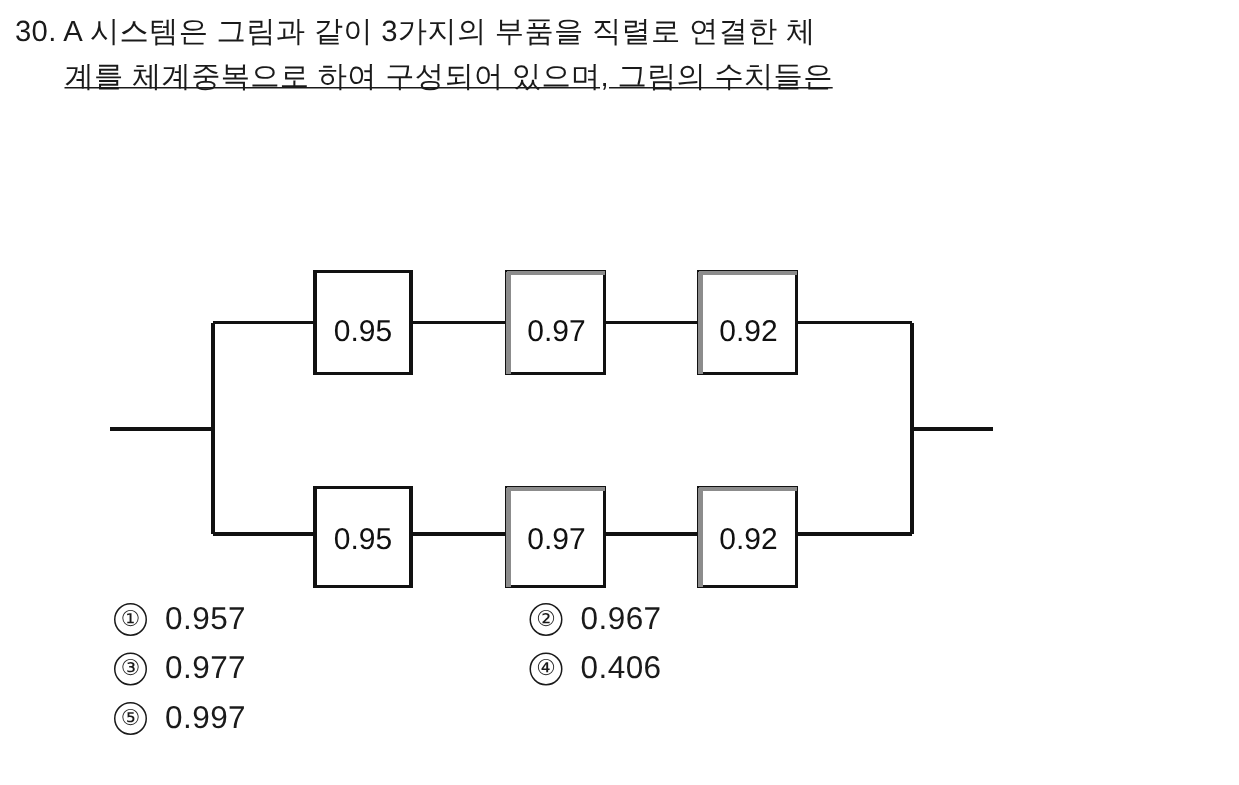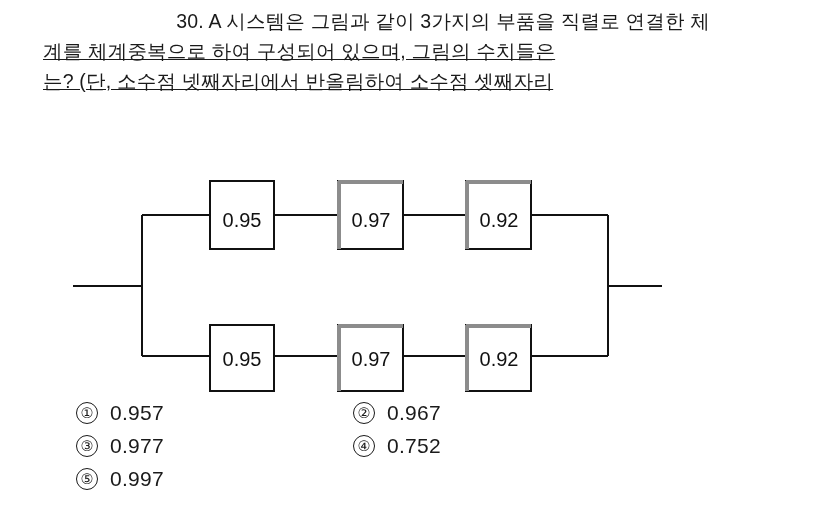--- a/index.html
+++ b/index.html
@@ -25,21 +25,20 @@
   }
   .q-line {
     font-size: 19.5px;
     line-height: 30px;
     letter-spacing: 0.2px;
     white-space: pre;
     color: #1a1a1a;
   }
   .q-line.first {
     text-indent: 0;
-    text-align: right;
   }
   .q-line.cont {
     padding-left: 33px;
     text-decoration: underline;
   }
 
   
   #diagram {
     position: absolute;
     left: 0;
@@ -95,21 +94,20 @@
     font-size: 21px;
     letter-spacing: 0.3px;
   }
 </style>
 </head>
 <body>
 
 <div id="question-block">
   <div class="q-line first">30. A 시스템은 그림과 같이 3가지의 부품을 직렬로 연결한 체</div>
   <div class="q-line cont">계를 체계중복으로 하여 구성되어 있으며, 그림의 수치들은</div>
-  <div class="q-line cont">는? (단, 소수점 넷째자리에서 반올림하여 소수점 셋째자리</div>
 </div>
 
 <div id="diagram">
   <svg width="826" height="240" viewBox="0 0 826 240" xmlns="http://www.w3.org/2000/svg">
 
     <g stroke="#111111" stroke-width="2.4" fill="none" shape-rendering="crispEdges">
 
       <line x1="73" y1="123" x2="142" y2="123"></line>
 
       <line x1="142" y1="52" x2="142" y2="193"></line>
@@ -191,21 +189,21 @@
     </div>
   </div>
 
   <div class="choice-row">
     <div class="choice col1">
       <span class="choice-num">③</span>
       <span class="choice-val">0.977</span>
     </div>
     <div class="choice col2">
       <span class="choice-num">④</span>
-      <span class="choice-val">0.752</span>
+      <span class="choice-val">0.406</span>
     </div>
   </div>
 
   <div class="choice-row">
     <div class="choice col1">
       <span class="choice-num">⑤</span>
       <span class="choice-val">0.997</span>
     </div>
   </div>
 

